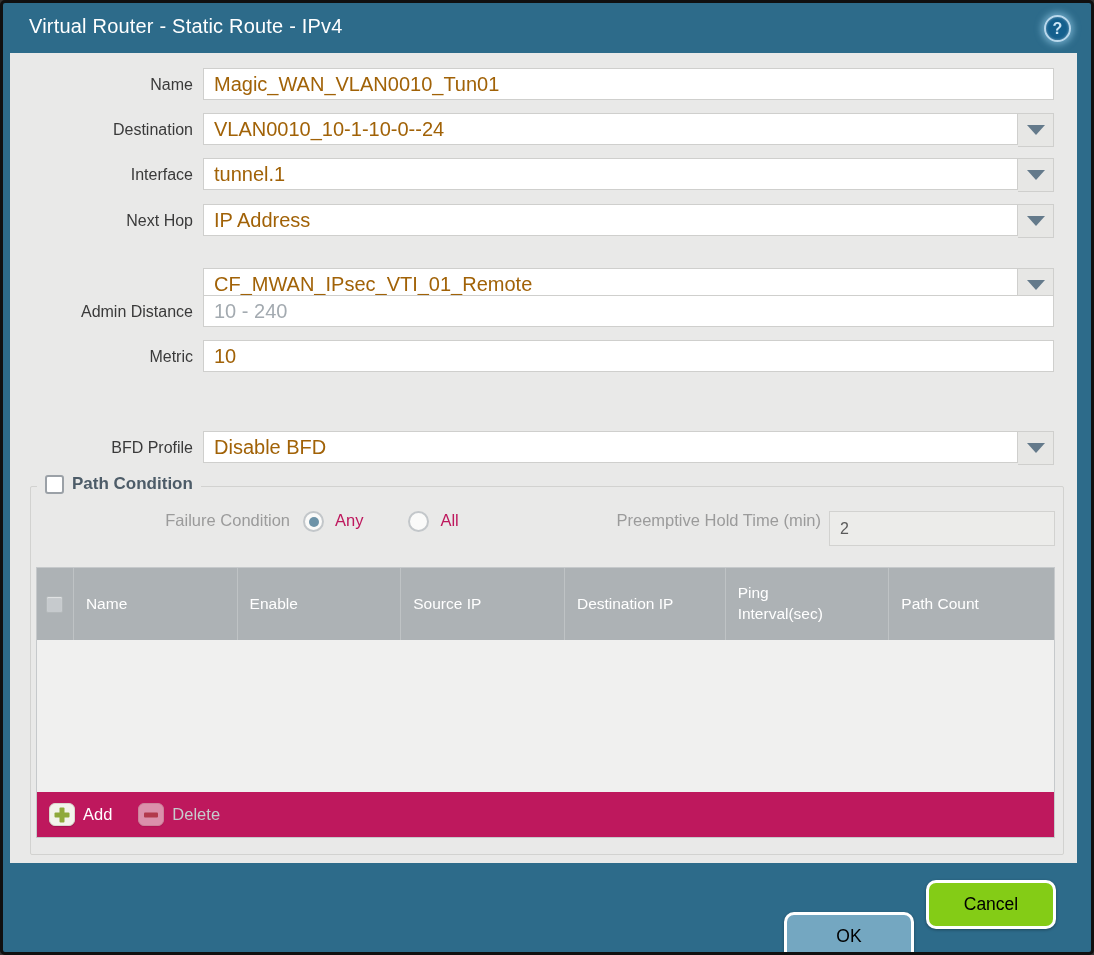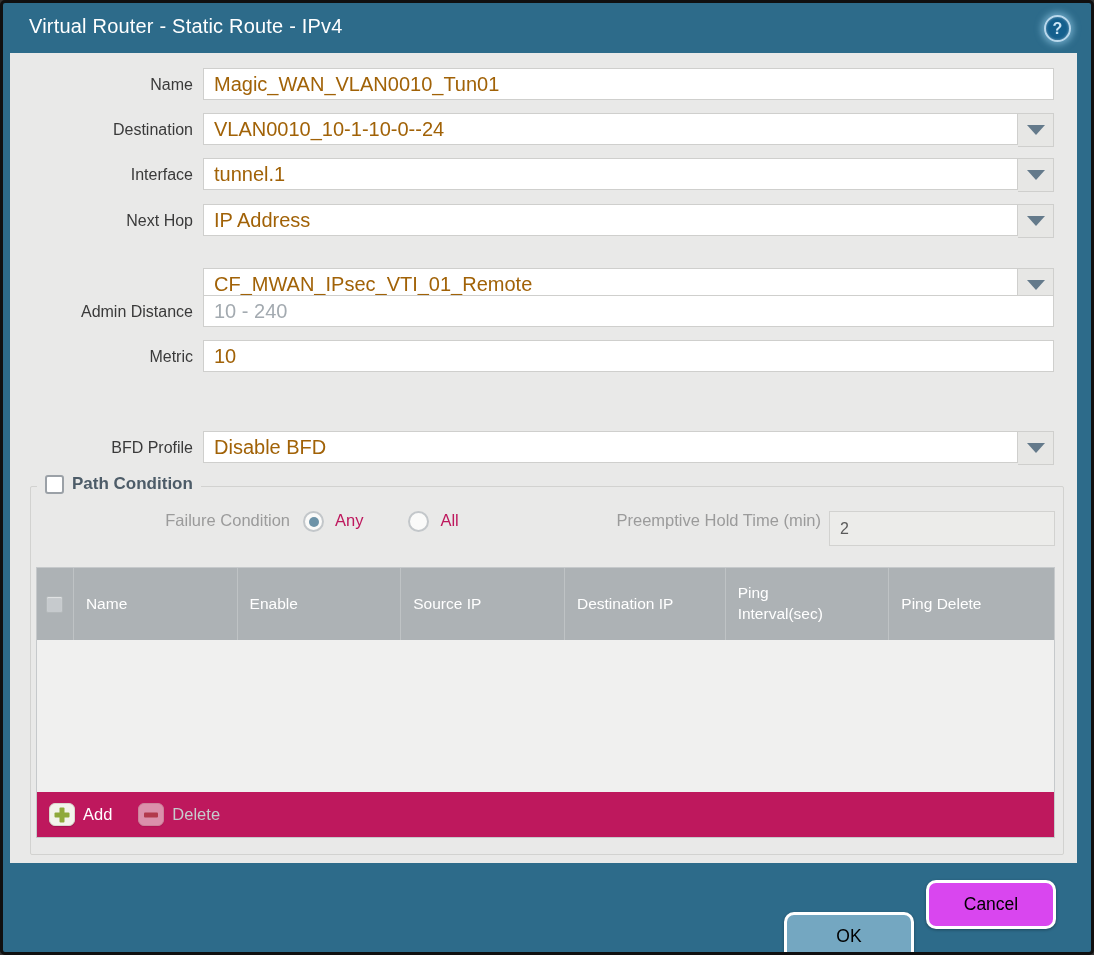--- a/index.html
+++ b/index.html
@@ -139,21 +139,21 @@
   .del-label { color:#c6cbcd; font-size:16.5px; }
 
   
   .btn {
     position:absolute; top:877px; width:130px; height:49px;
     border:3px solid #ffffff; border-radius:10px;
     font-size:17.5px; color:#000; font-family:inherit; cursor:pointer;
     box-shadow:0 1px 3px rgba(0,0,0,.35);
   }
   .btn-ok { left:781px; background:#74a7c1;margin-top:32px; }
-  .btn-cancel { left:923px; background:#d946ef; }
+  .btn-cancel { left:923px; background:#84cc16; }
 </style>
 </head>
 <body>
 
 <div class="dialog">
 
   <div class="titlebar">
     <div class="title">Virtual Router - Static Route - IPv4</div>
     <div class="help">?</div>
   </div>
@@ -254,21 +254,21 @@
           <div class="th th-check">
             <div class="hdr-checkbox"></div>
           </div>
           <div class="th" style="width:164px">Name</div>
           <div class="th" style="width:164px">Enable</div>
           <div class="th" style="width:164px">Source IP</div>
           <div class="th" style="width:161px">Destination IP</div>
           <div class="th" style="width:164px">
             <span class="wrap-narrow">Ping Interval(sec)</span>
           </div>
-          <div class="th" style="width:166px">Ping Delete</div>
+          <div class="th" style="width:166px">Path Count</div>
         </div>
         <div class="tbody"></div>
         <div class="tfoot">
           <div class="tbtn">
             <div class="chip chip-plus"></div>
             <div class="add-label">Add</div>
           </div>
           <div class="tbtn">
             <div class="chip chip-minus"></div>
             <div class="del-label">Delete</div>

